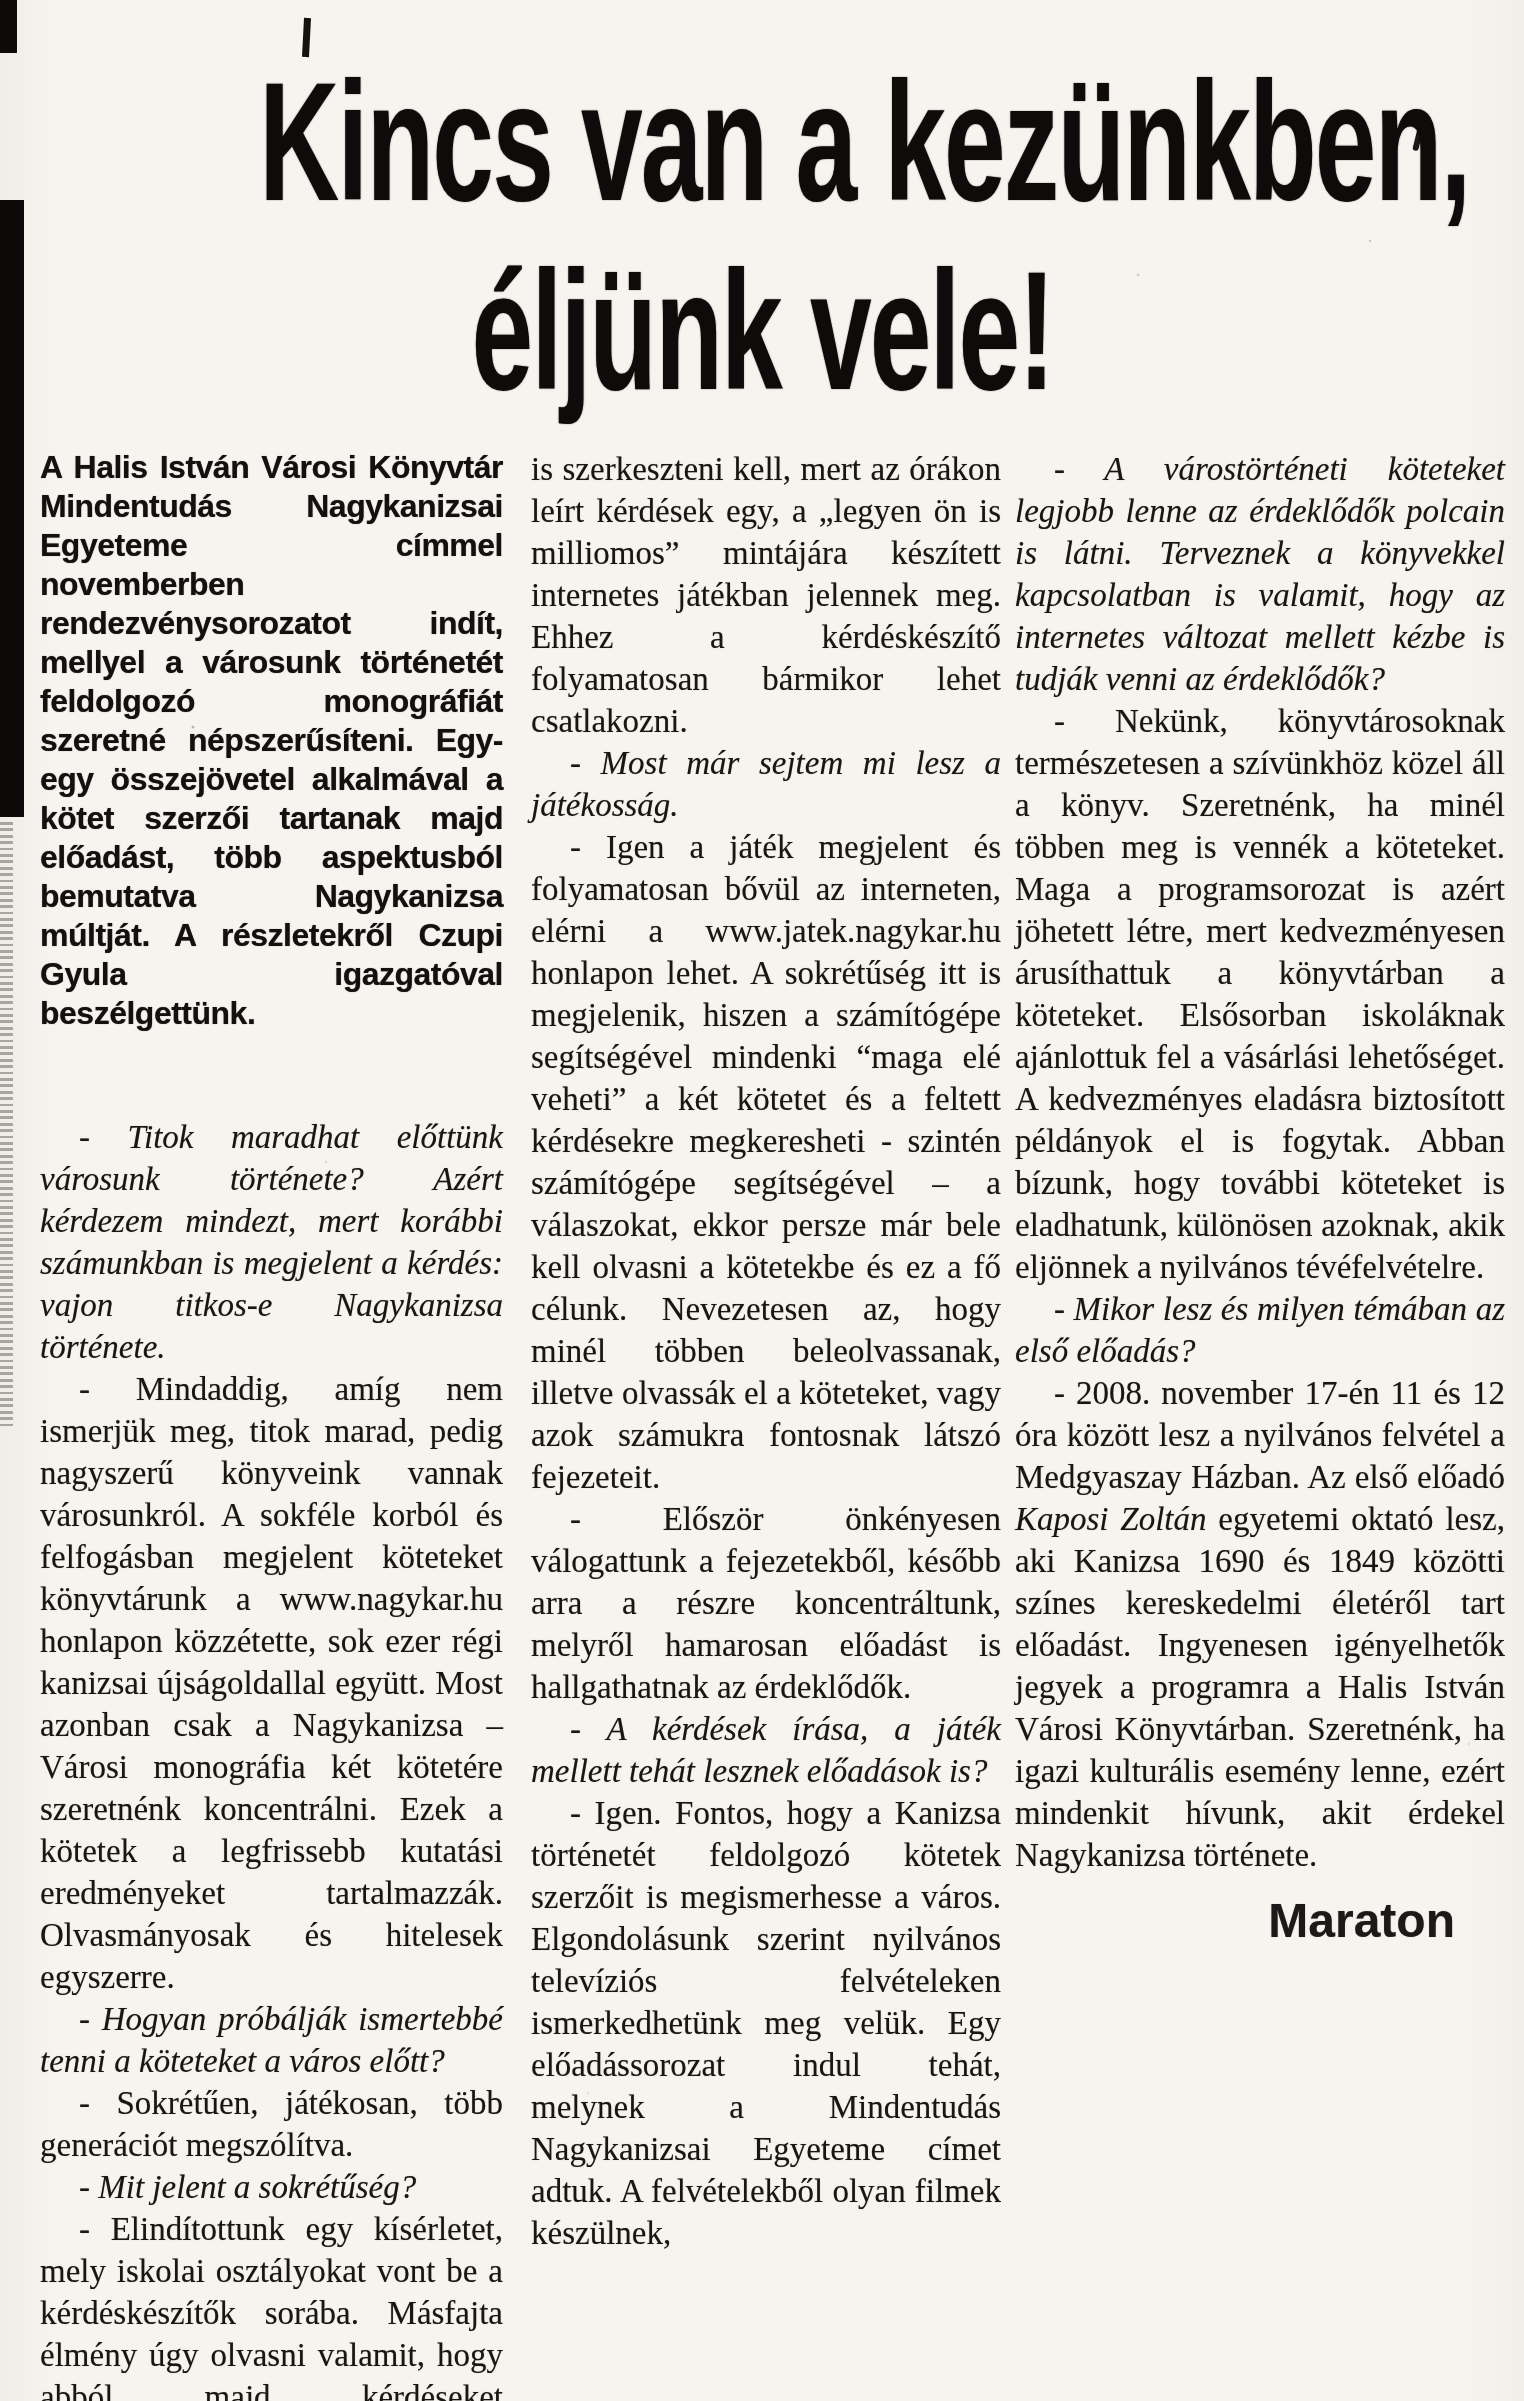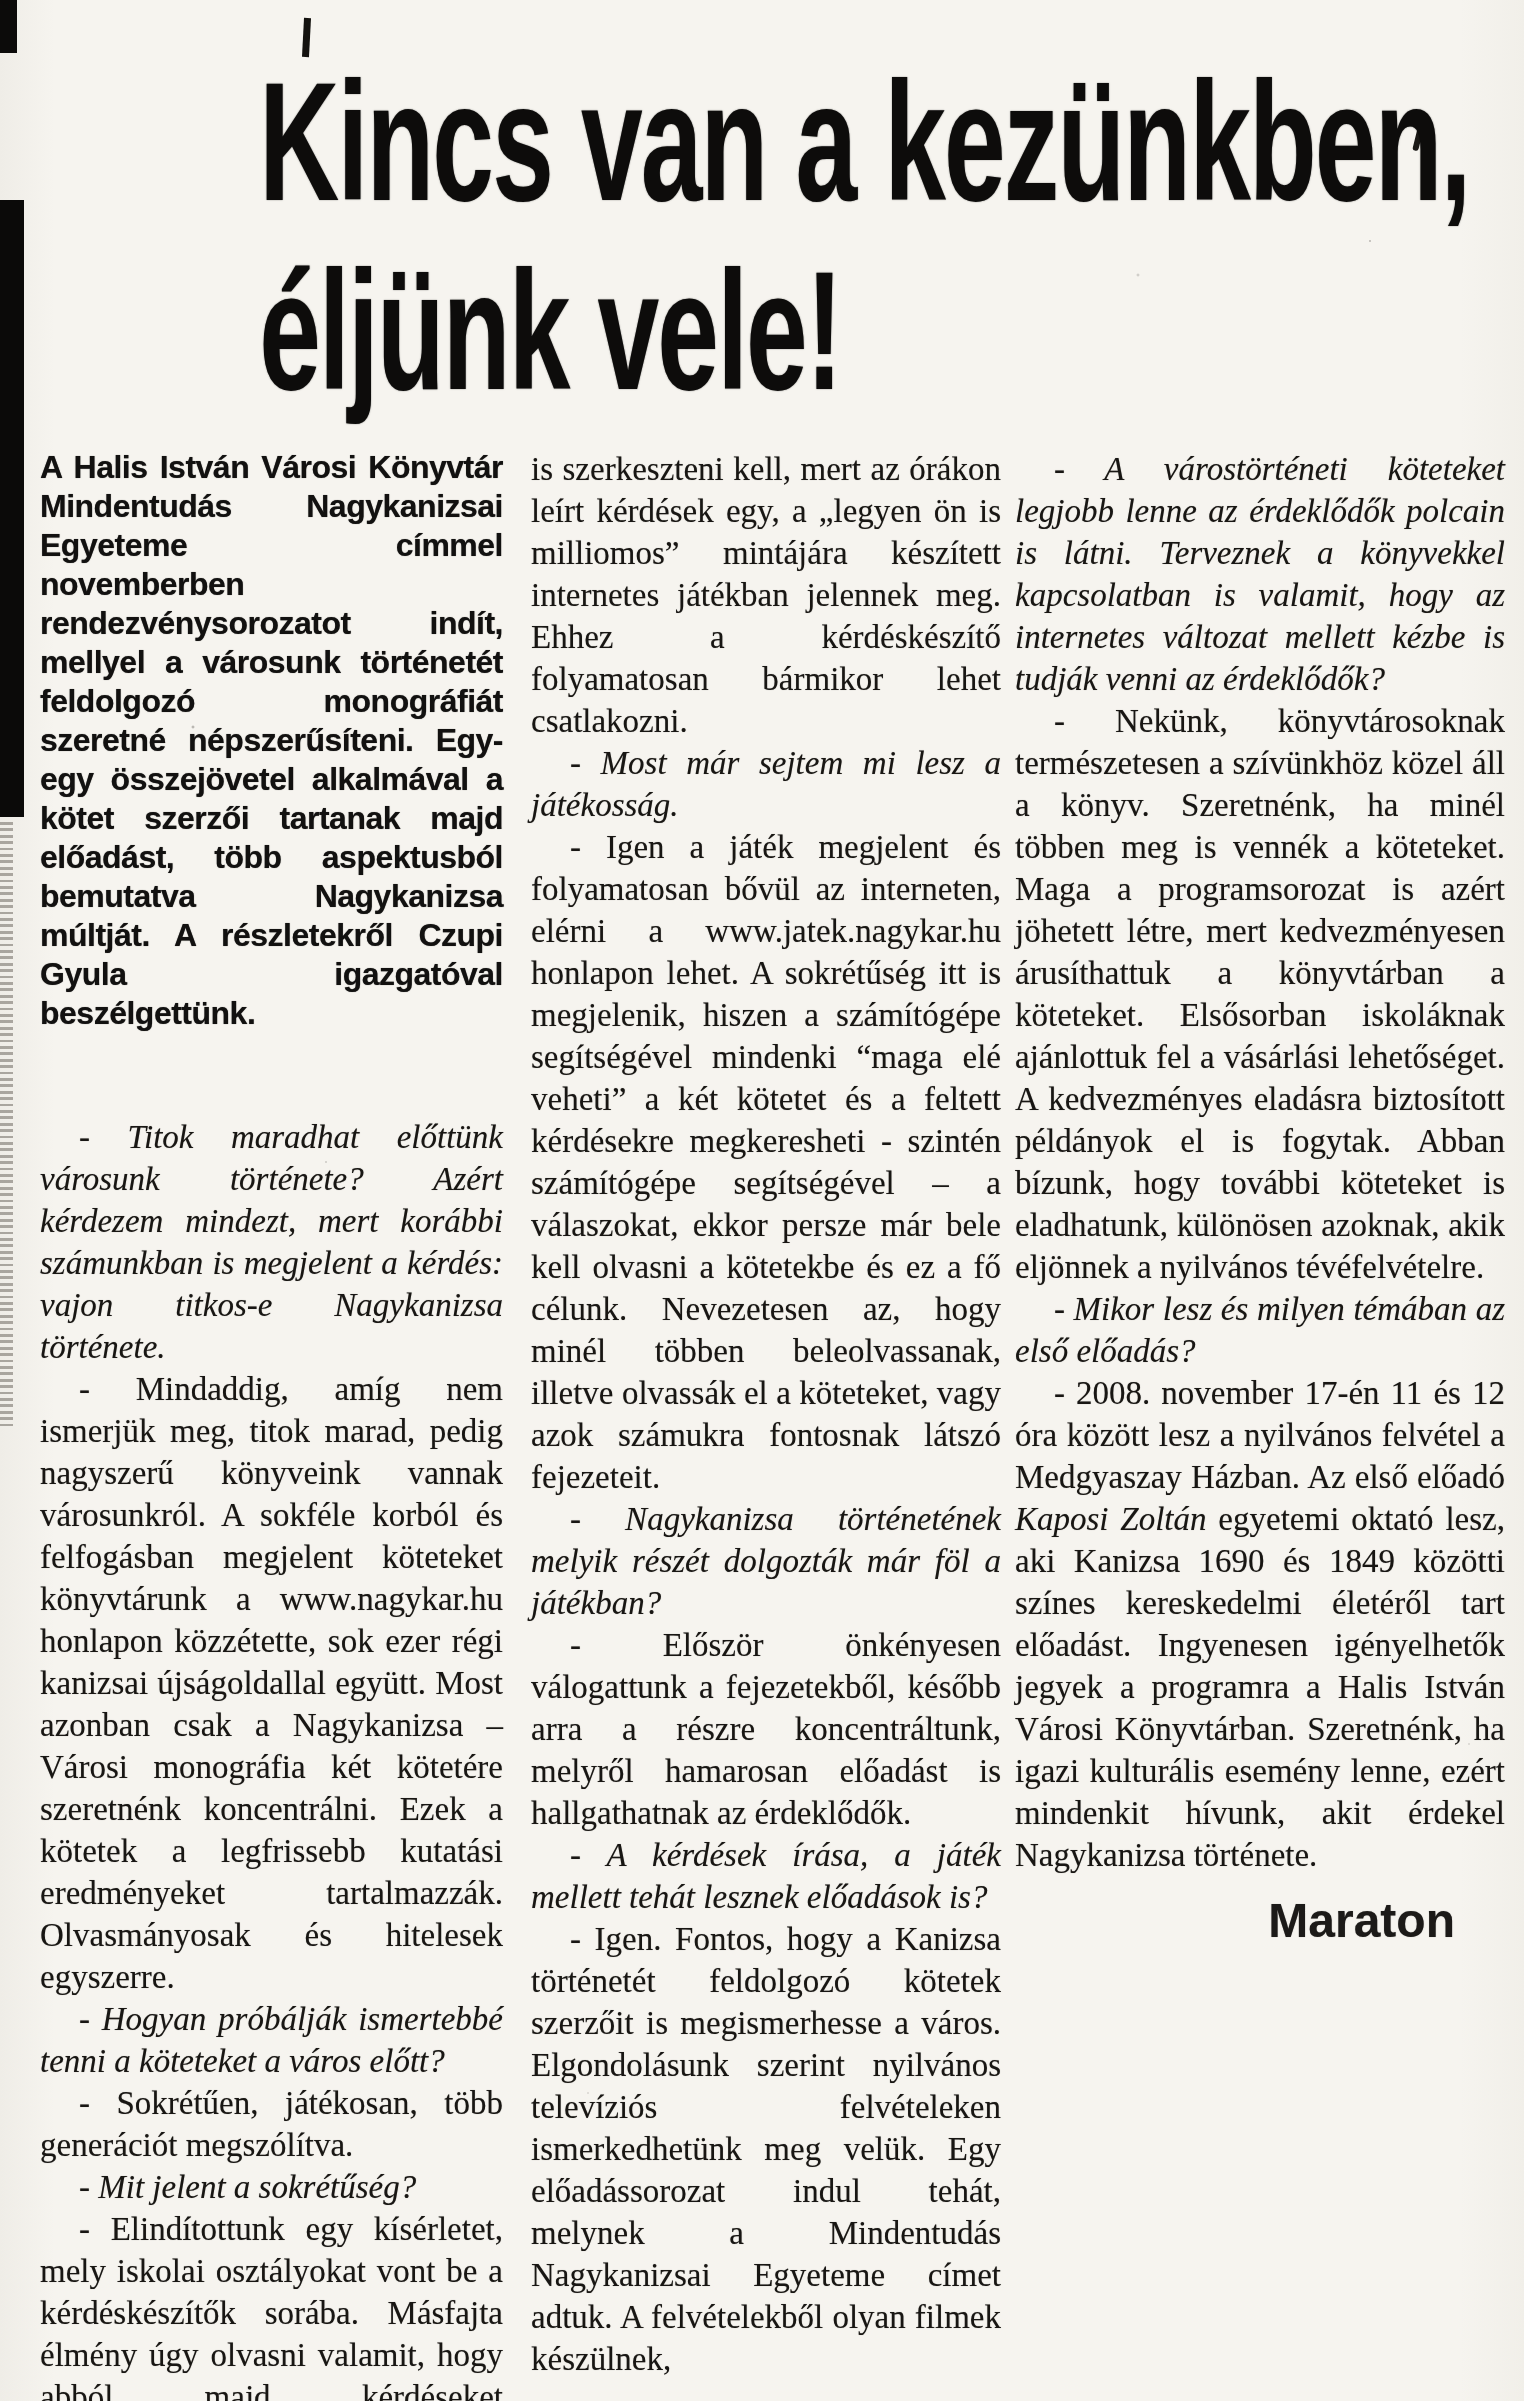--- a/index.html
+++ b/index.html
@@ -28,20 +28,21 @@
     background:repeating-linear-gradient(180deg,#6f6a62 0 2.8px,rgba(0,0,0,0) 2.8px 6.4px);
     opacity:.55;}
   .corner-mark{position:absolute;left:0;top:0;width:17.4px;height:53px;background:#0c0b0a;}
   .tick-top{position:absolute;left:303px;top:18.4px;width:7.3px;height:39px;background:#14120f;transform:rotate(3deg);}
   .tip-a{position:absolute;left:1415px;top:127px;width:6.4px;height:24px;background:#1b1916;border-radius:2.8px;transform:rotate(14deg);}
   .tip-b{position:absolute;left:1425px;top:163px;width:5.5px;height:18.4px;background:#1b1916;border-radius:2.8px;transform:rotate(10deg);}
 
   
   .title{
     position:absolute;left:0;right:0;top:48px;
+    text-align:center;
     font-family:"Liberation Sans",sans-serif;
     font-weight:700;color:#0d0c0b;
   }
   .title-line{
     font-size:168px;line-height:189px;
     letter-spacing:-2.8px;white-space:nowrap;
     transform:scaleX(0.66);transform-origin:50% 50%;
     text-shadow:0 0 1.8px rgba(10,9,8,.55);
   }
 
@@ -93,21 +94,20 @@
     <p class="question">- Hogyan próbálják ismertebbé tenni a köteteket a város előtt?</p>
     <p>- Sokrétűen, játékosan, több generációt megszólítva.</p>
     <p class="question">- Mit jelent a sokrétűség?</p>
     <p>- Elindítottunk egy kísérletet, mely iskolai osztályokat vont be a kérdéskészítők sorába. Másfajta élmény úgy olvasni valamit, hogy abból majd kérdéseket fogalmazhatunk meg. Az érdekesség azzal fokozható, hogy rossz válaszokat</p>
   </div>
 
   <div class="col col-2">
     <p class="cont">is szerkeszteni kell, mert az órákon leírt kérdések egy, a „legyen ön is milliomos” mintájára készített internetes játékban jelennek meg. Ehhez a kérdéskészítő folyamatosan bármikor lehet csatlakozni.</p>
     <p class="question">- Most már sejtem mi lesz a játékosság.</p>
     <p>- Igen a játék megjelent és folyamatosan bővül az interneten, elérni a www.jatek.nagykar.hu honlapon lehet. A sokrétűség itt is megjelenik, hiszen a számítógépe segítségével mindenki “maga elé veheti” a két kötetet és a feltett kérdésekre megkeresheti - szintén számítógépe segítségével – a válaszokat, ekkor persze már bele kell olvasni a kötetekbe és ez a fő célunk. Nevezetesen az, hogy minél többen beleolvassanak, illetve olvassák el a köteteket, vagy azok számukra fontosnak látszó fejezeteit.</p>
-    <p class="question">- Nagykanizsa történetének melyik részét dolgozták már föl a játékban?</p>
     <p>- Először önkényesen válogattunk a fejezetekből, később arra a részre koncentráltunk, melyről hamarosan előadást is hallgathatnak az érdeklődők.</p>
     <p class="question">- A kérdések írása, a játék mellett tehát lesznek előadások is?</p>
     <p>- Igen. Fontos, hogy a Kanizsa történetét feldolgozó kötetek szerzőit is megismerhesse a város. Elgondolásunk szerint nyilvános televíziós felvételeken ismerkedhetünk meg velük. Egy előadássorozat indul tehát, melynek a Mindentudás Nagykanizsai Egyeteme címet adtuk. A felvételekből olyan filmek készülnek,</p>
   </div>
 
   <div class="col col-3">
     <p class="question">- A várostörténeti köteteket legjobb lenne az érdeklődők polcain is látni. Terveznek a könyvekkel kapcsolatban is valamit, hogy az internetes változat mellett kézbe is tudják venni az érdeklődők?</p>
     <p>- Nekünk, könyvtárosoknak természetesen a szívünkhöz közel áll a könyv. Szeretnénk, ha minél többen meg is vennék a köteteket. Maga a programsorozat is azért jöhetett létre, mert kedvezményesen árusíthattuk a könyvtárban a köteteket. Elsősorban iskoláknak ajánlottuk fel a vásárlási lehetőséget. A kedvezményes eladásra biztosított példányok el is fogytak. Abban bízunk, hogy további köteteket is eladhatunk, különösen azoknak, akik eljönnek a nyilvános tévéfelvételre.</p>
     <p class="question">- Mikor lesz és milyen témában az első előadás?</p>
     <p><span>- 2008. november 17-én 11 és 12 óra között lesz a nyilvános felvétel a Medgyaszay Házban. Az első előadó </span><span class="italic-name">Kaposi Zoltán</span><span> egyetemi oktató lesz, aki Kanizsa 1690 és 1849 közötti színes kereskedelmi életéről tart előadást. Ingyenesen igényelhetők jegyek a programra a Halis István Városi Könyvtárban. Szeretnénk, ha igazi kulturális esemény lenne, ezért mindenkit hívunk, akit érdekel Nagykanizsa története.</span></p>

